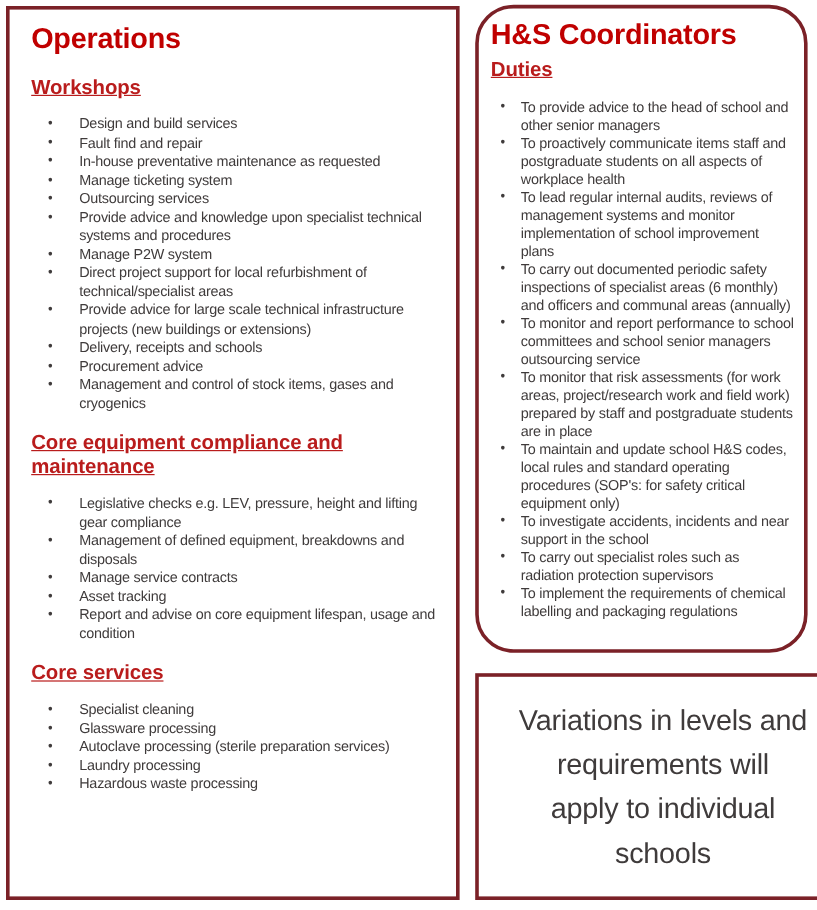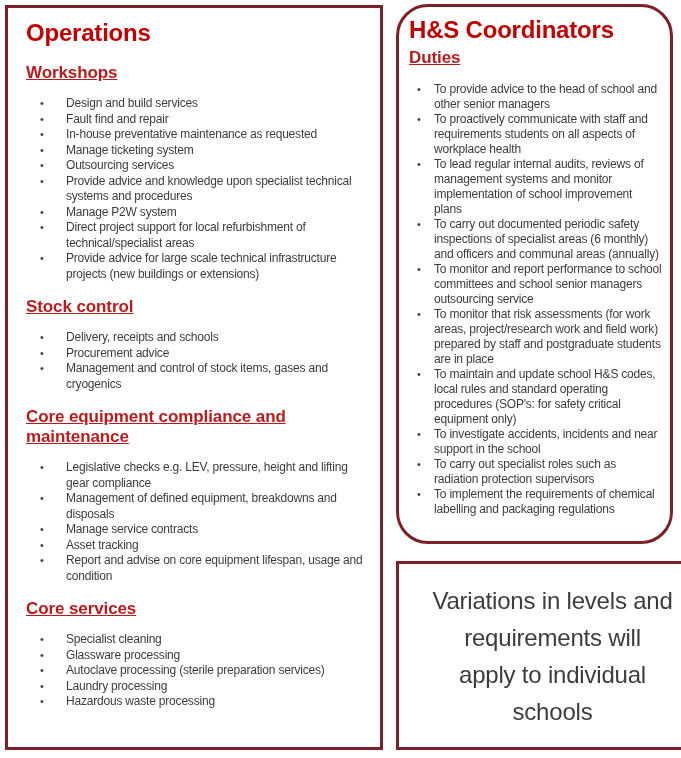--- a/index.html
+++ b/index.html
@@ -118,21 +118,20 @@
               </li>
 
               <li class="bullet-item">
                 <span class="marker">•</span>
                 <span class="li-text">Provide advice for large scale technical infrastructure projects (new buildings or extensions)</span>
               </li>
             </ul>
         </section>
 
         <section class="op-section">
-          <h2 class="section-heading">Stock control</h2>
           <ul class="bullets">
 
               <li class="bullet-item">
                 <span class="marker">•</span>
                 <span class="li-text">Delivery, receipts and schools</span>
               </li>
 
               <li class="bullet-item">
                 <span class="marker">•</span>
                 <span class="li-text">Procurement advice</span>
@@ -215,21 +214,21 @@
 
     <ul class="bullets hs-bullets">
 
         <li class="bullet-item">
           <span class="marker">•</span>
           <span class="li-text">To provide advice to the head of school and other senior managers</span>
         </li>
 
         <li class="bullet-item">
           <span class="marker">•</span>
-          <span class="li-text">To proactively communicate with staff and requirements students on all aspects of workplace health</span>
+          <span class="li-text">To proactively communicate items staff and postgraduate students on all aspects of workplace health</span>
         </li>
 
         <li class="bullet-item">
           <span class="marker">•</span>
           <span class="li-text">To lead regular internal audits, reviews of management systems and monitor implementation of school improvement plans</span>
         </li>
 
         <li class="bullet-item">
           <span class="marker">•</span>
           <span class="li-text">To carry out documented periodic safety inspections of specialist areas (6 monthly) and officers and communal areas (annually)</span>

